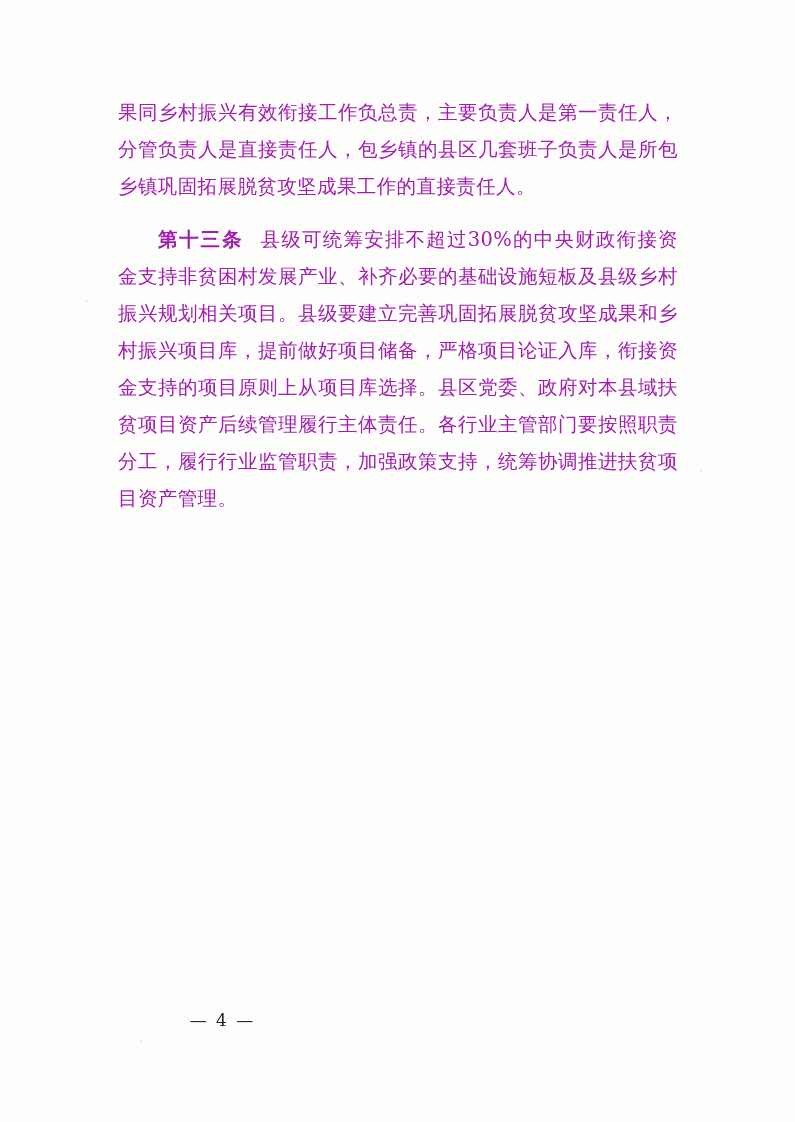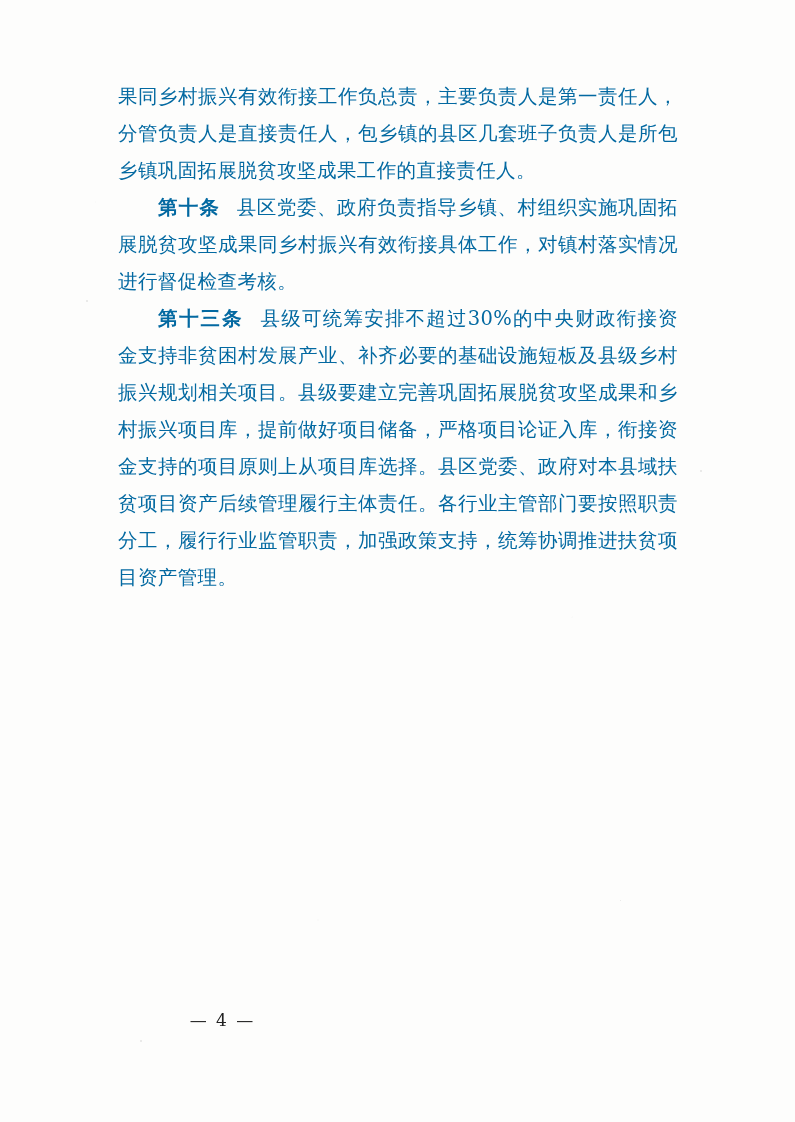--- a/index.html
+++ b/index.html
@@ -30,24 +30,24 @@
       radial-gradient(circle at 40% 82%, rgba(0,0,0,0.010) 0 1px, transparent 1px);
     pointer-events: none;
   }
   #content {
     position: absolute;
     left: 118px;
     top: 78px;
     width: 560px;
   }
   p.para {
-    margin: 0 0 0 0;
+    margin: 16px 0 0 0;
     font-size: 19.5px;
     line-height: 37px;
-    color: #0369a1;
+    color: #a21caf;
     text-align: justify;
     text-justify: inter-ideograph;
     letter-spacing: 0.4px;
     font-family: "DejaVu Serif", "Liberation Serif", serif;
     font-weight: 500;
   }
   p.indent {
     text-indent: 2.05em;
   }
   .art-label {
@@ -90,23 +90,20 @@
   <span class="speck" style="left:700px; top:470px; width:2px; height:2px;"></span>
   <span class="speck" style="left:140px; top:1040px; width:2px; height:2px;"></span>
   <span class="speck" style="left:620px; top:900px; width:1px; height:1px;"></span>
 
   <div id="content">
 
     <p class="para">
       <span>果同乡村振兴有效衔接工作负总责，主要负责人是第一责任人，分管负责人是直接责任人，包乡镇的县区几套班子负责人是所包乡镇巩固拓展脱贫攻坚成果工作的直接责任人。</span>
     </p>
 
-    <p class="para indent">
-      <span class="art-label">第十条</span><span class="art-gap"></span><span>县区党委、政府负责指导乡镇、村组织实施巩固拓展脱贫攻坚成果同乡村振兴有效衔接具体工作，对镇村落实情况进行督促检查考核。</span>
-    </p>
 
 
 
     <p class="para indent">
       <span class="art-label">第十三条</span><span class="art-gap"></span><span>县级可统筹安排不超过30%的中央财政衔接资金支持非贫困村发展产业、补齐必要的基础设施短板及县级乡村振兴规划相关项目。县级要建立完善巩固拓展脱贫攻坚成果和乡村振兴项目库，提前做好项目储备，严格项目论证入库，衔接资金支持的项目原则上从项目库选择。县区党委、政府对本县域扶贫项目资产后续管理履行主体责任。各行业主管部门要按照职责分工，履行行业监管职责，加强政策支持，统筹协调推进扶贫项目资产管理。</span>
     </p>
 
 
 
   </div>

